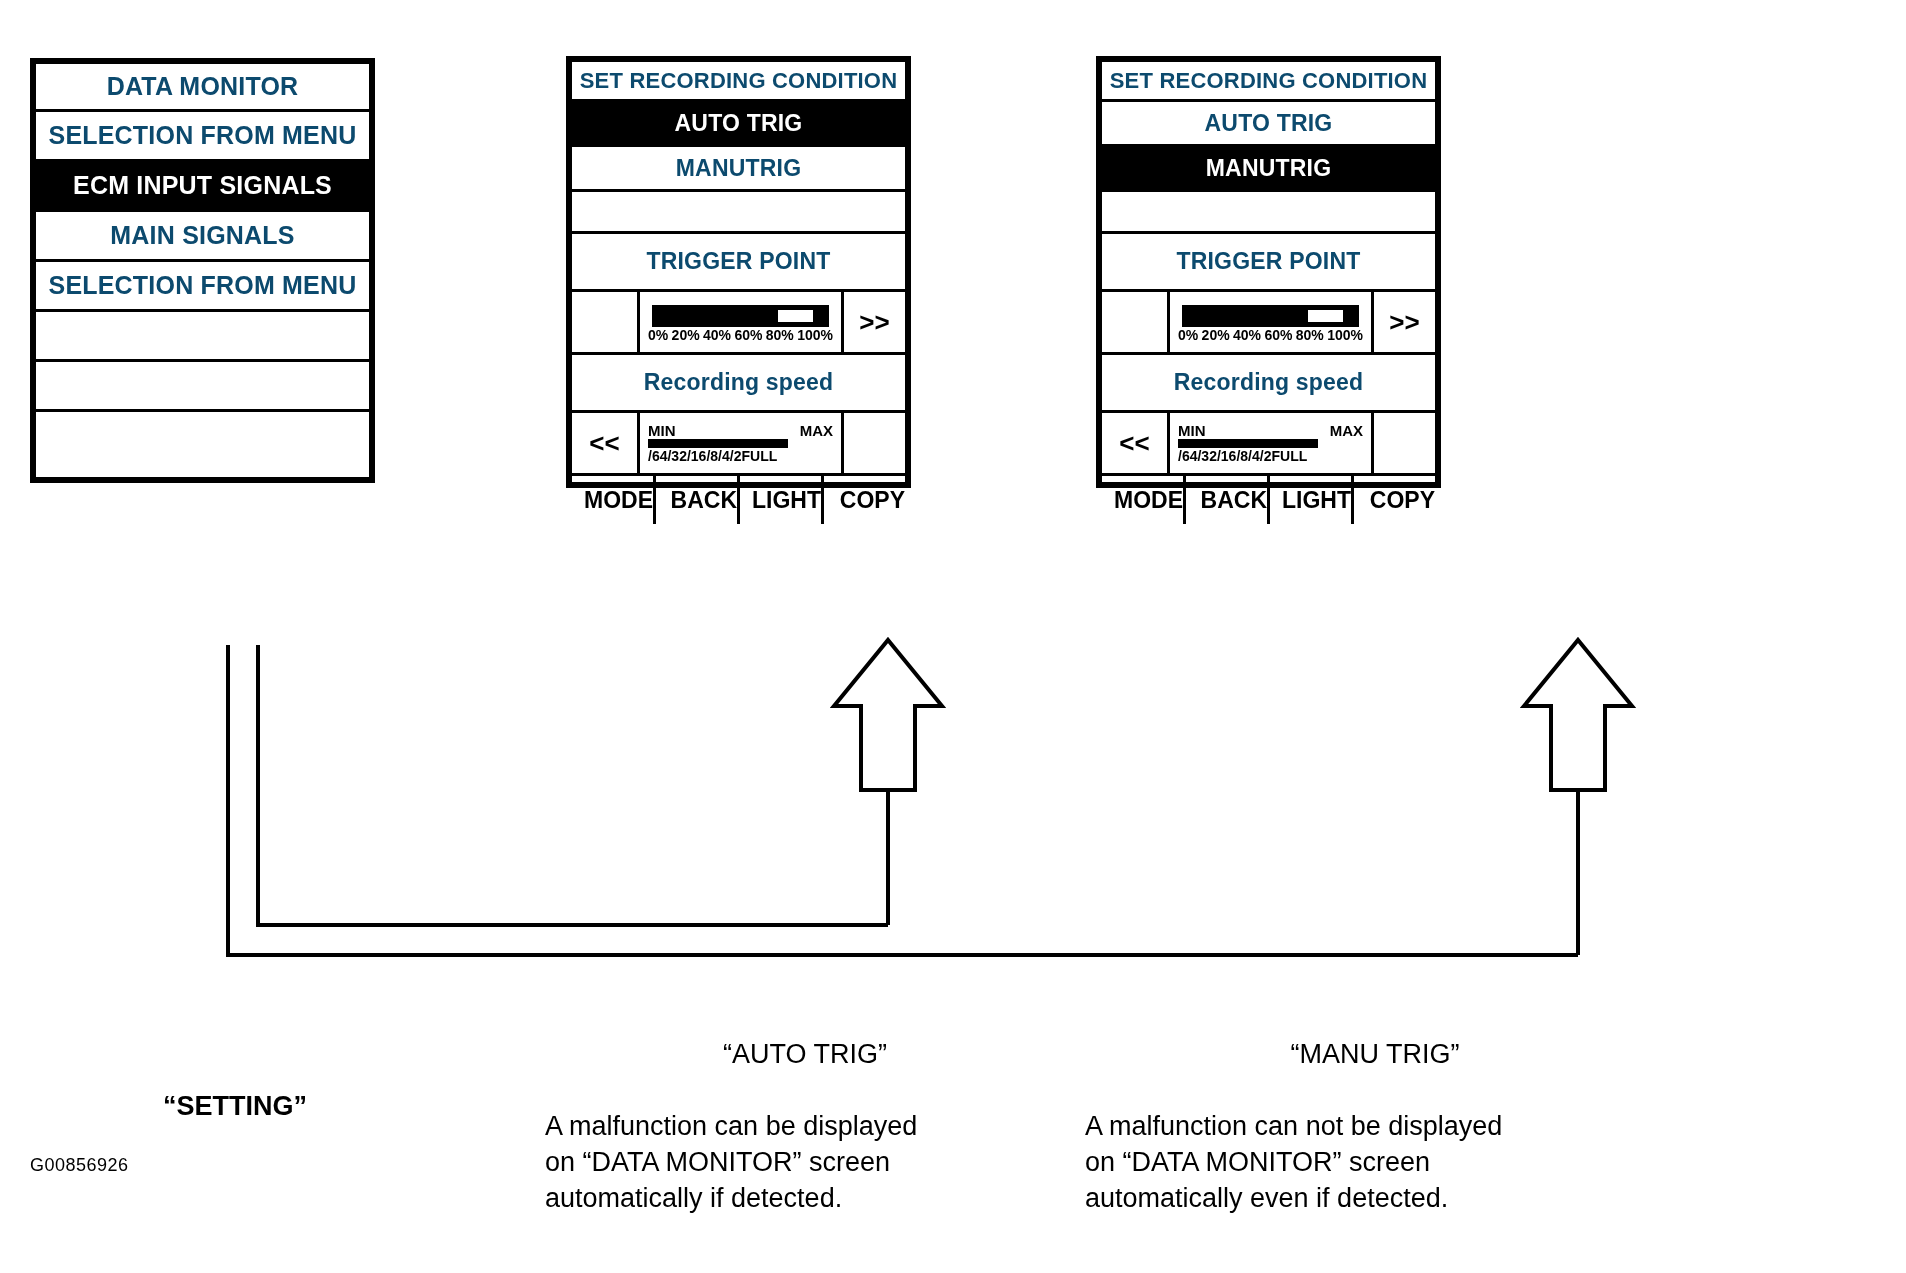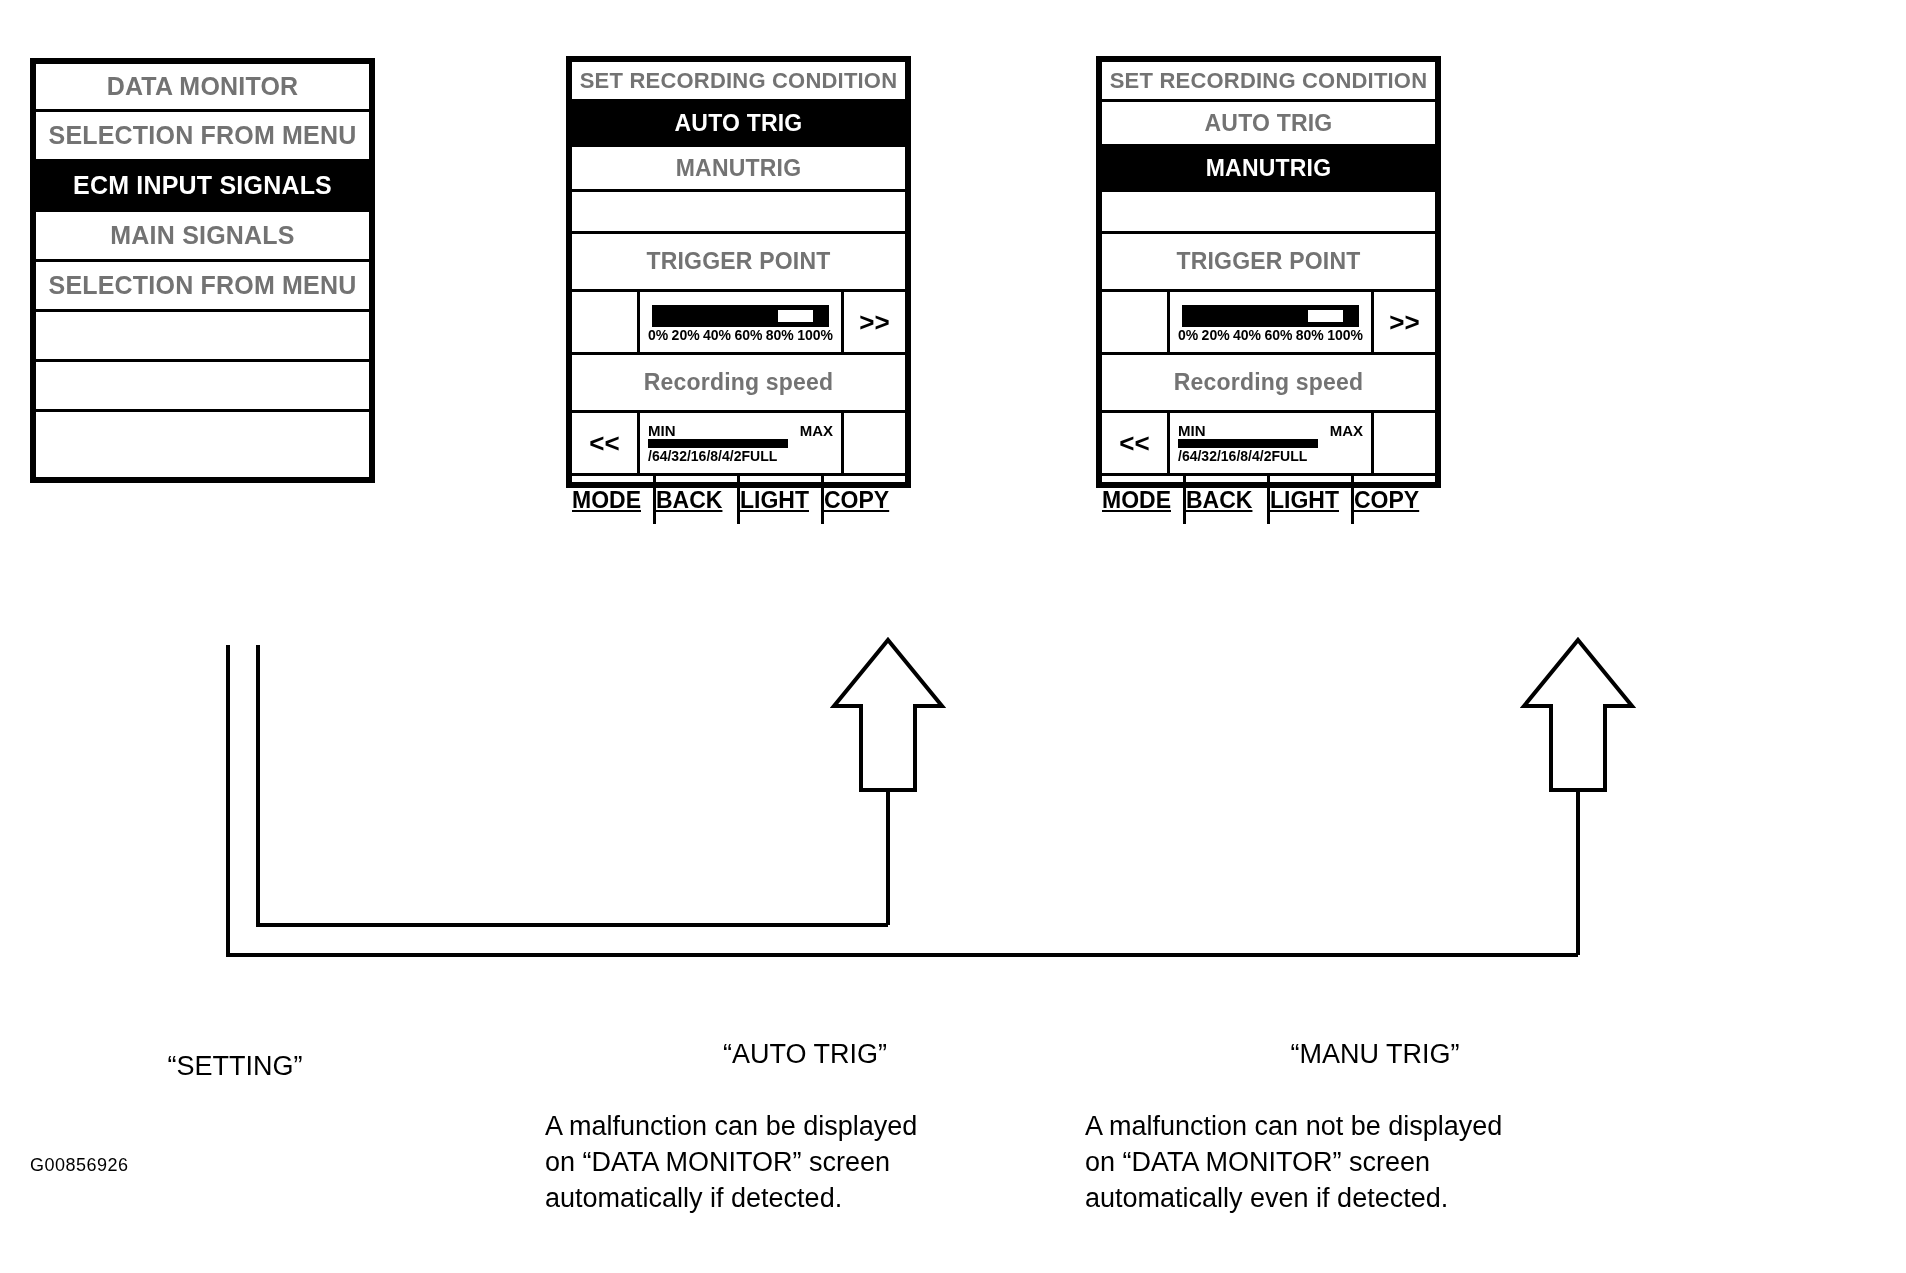--- a/index.html
+++ b/index.html
@@ -25,21 +25,21 @@
   }
   .row {
     border-bottom: 3px solid #000;
     box-sizing: border-box;
     display: flex;
     align-items: center;
     justify-content: center;
     font-weight: bold;
     letter-spacing: 0.2px;
     background: #fff;
-    color: #737373;
+    color: #0c4a6e;
   }
   .row:last-child { border-bottom: none; }
   .row.inverted { background: #000; color: #fff; }
   .row.blank { }
 
   
   #panel-data-monitor {
     left: 30px;
     top: 58px;
     width: 345px;
@@ -172,24 +172,23 @@
   .keys-row {
     display: flex;
     height: 48px;
   }
   .key {
     flex: 1;
     border-right: 3px solid #000;
     box-sizing: border-box;
     display: flex;
     align-items: center;
-    justify-content: flex-start;
+    justify-content: flex-end;
     font-size: 23px;
     font-weight: bold;
-    text-decoration: underline;
   }
   .key:last-child { border-right: none; }
 
   
   #connectors {
     position: absolute;
     left: 0;
     top: 0;
     width: 1906px;
     height: 1273px;
@@ -201,23 +200,24 @@
     position: absolute;
     font-size: 27px;
     line-height: 36px;
     color: #000;
     white-space: pre-line;
   }
   .caption .cap-title { display: block; text-align: center; }
   .caption .cap-body  { display: block; }
   #caption-setting {
     left: 60px;
-    top: 1012px;
+    top: 1052px;
     width: 350px;
     text-align: center;
+    font-weight: bold;
   }
   #caption-auto {
     left: 545px;
     top: 1000px;
     width: 520px;
   }
   #caption-manu {
     left: 1085px;
     top: 1000px;
     width: 580px;

